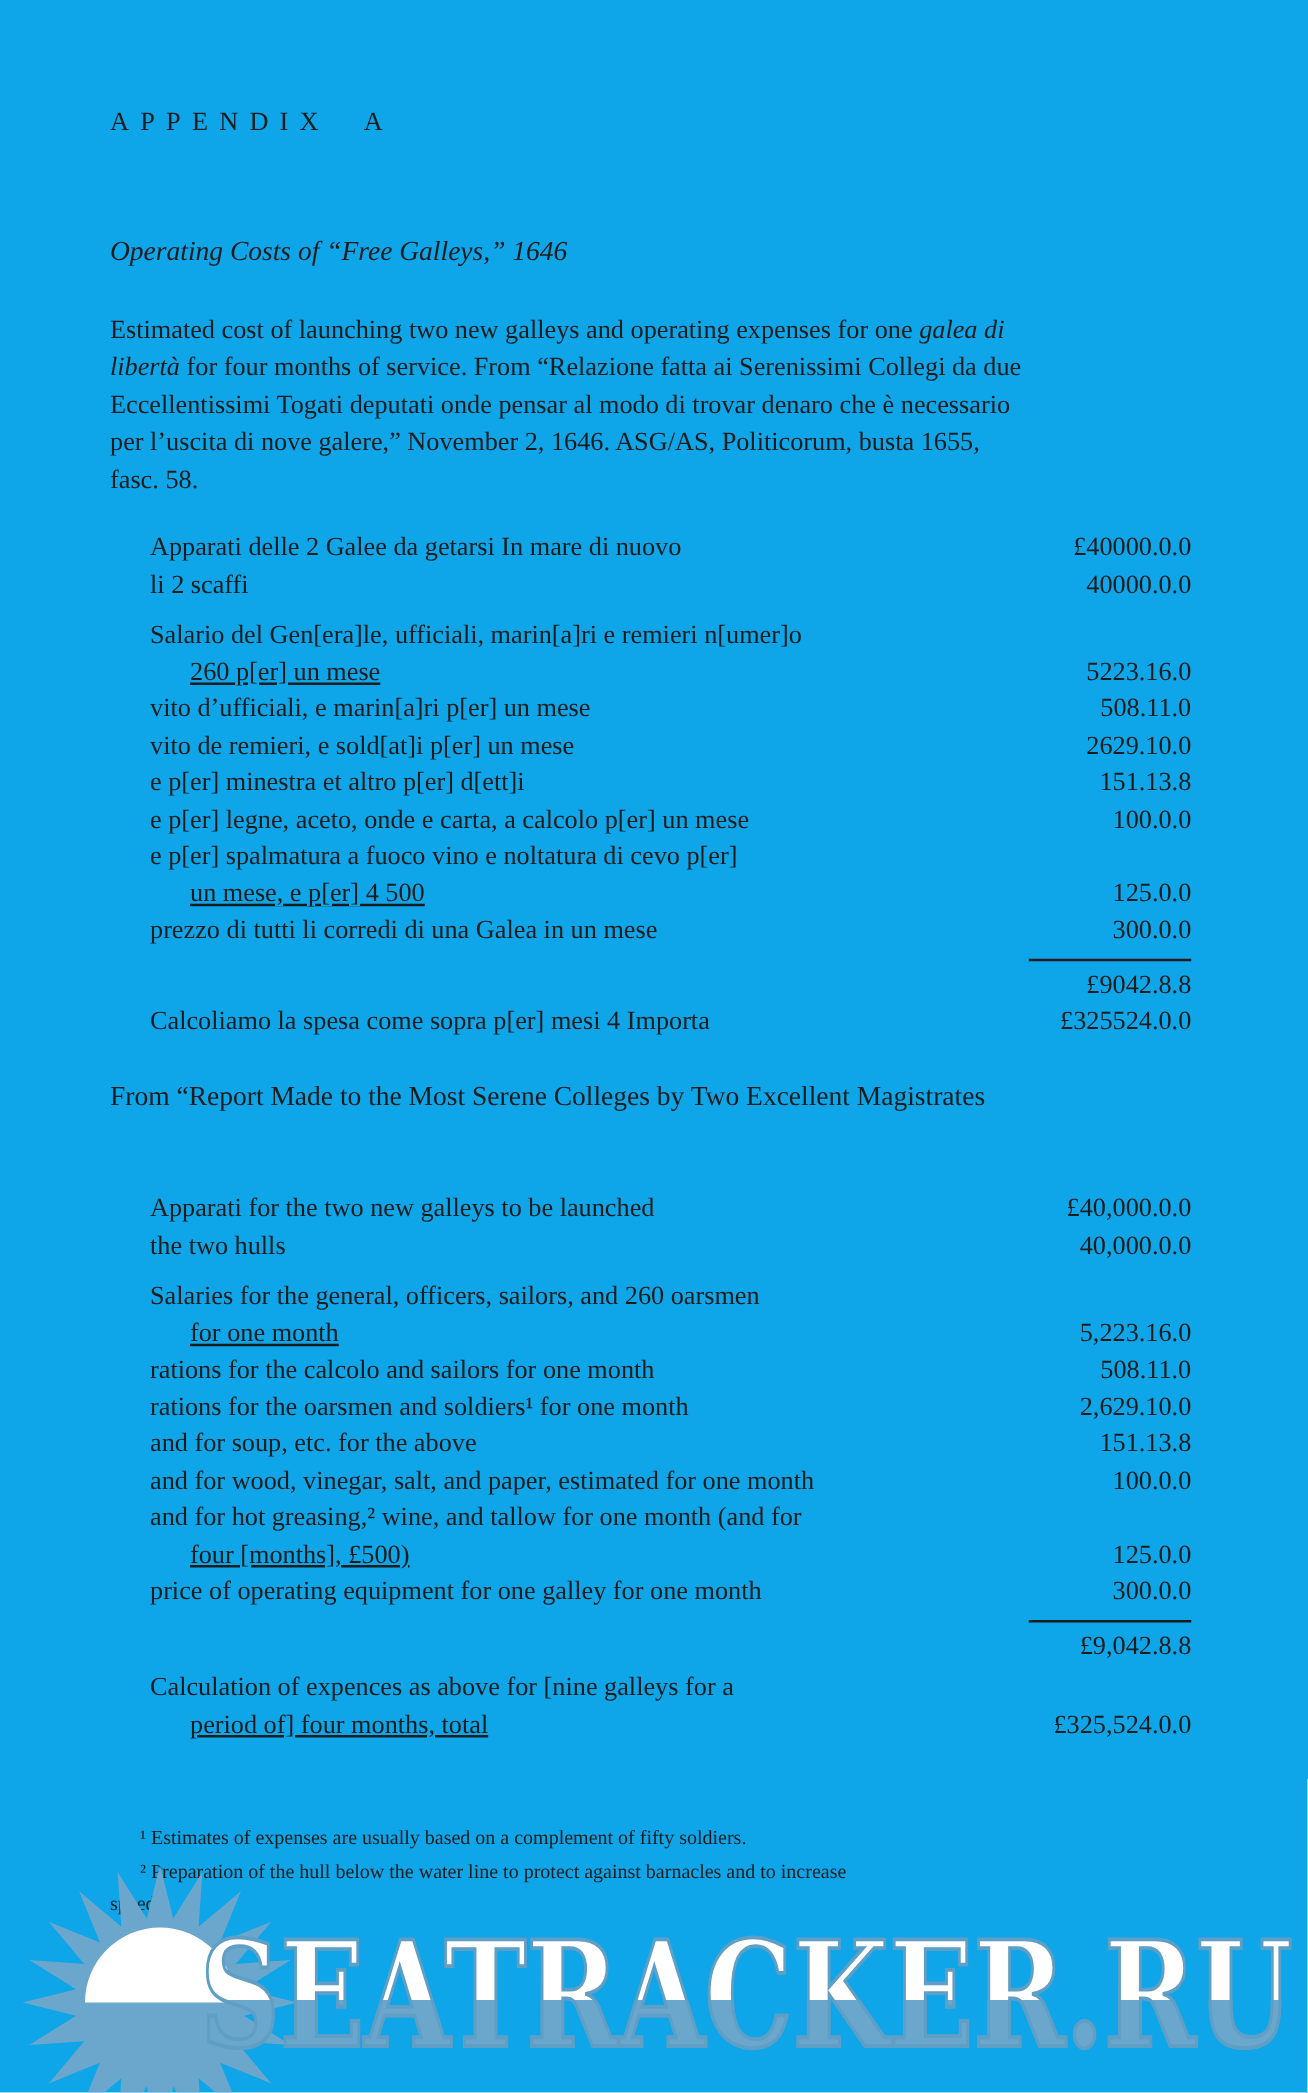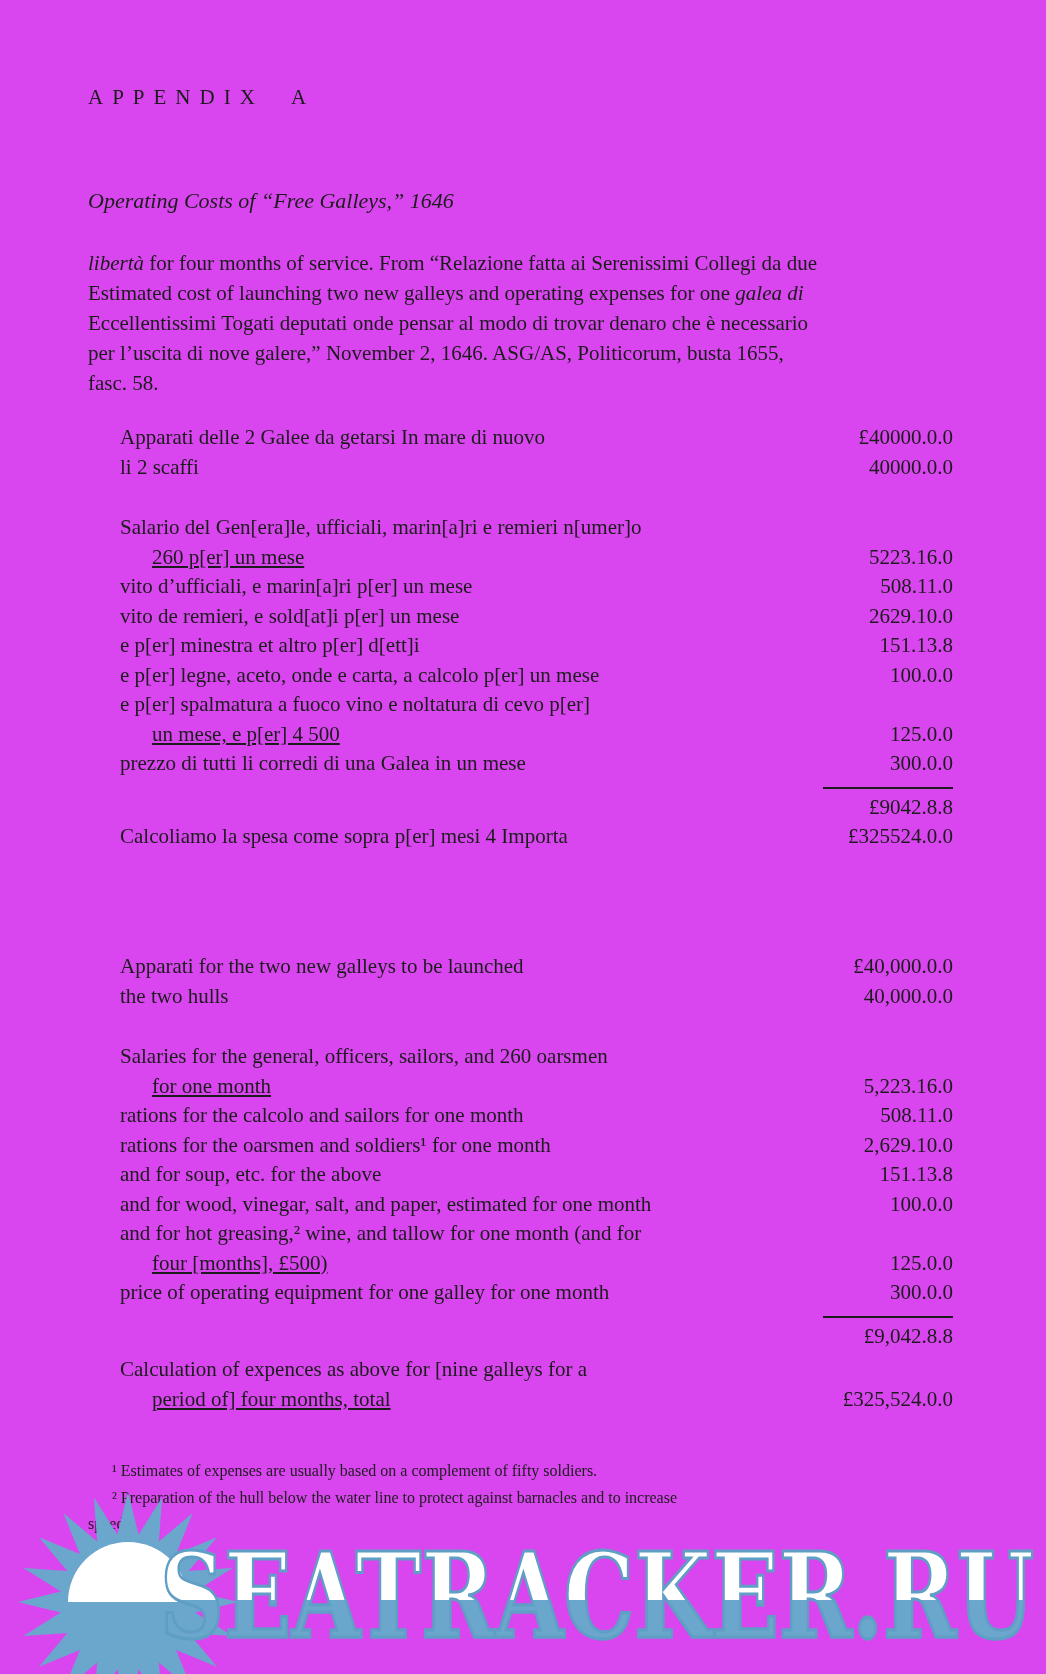--- a/index.html
+++ b/index.html
@@ -1,33 +1,33 @@
 <!DOCTYPE html>
 <html><head>
 <meta charset="utf-8">
 <style>
   html,body{margin:0;padding:0;background:#ffffff;}
   .page{
-    position:relative;width:1046px;height:1674px;overflow:hidden;background:#d946ef;
+    position:relative;width:1046px;height:1674px;overflow:hidden;background:#0ea5e9;
     font-family:"Liberation Serif", serif;color:#1c1c1c;
   }
   .abs{position:absolute;}
   .appendix-header{top:84px;left:88px;font-size:21px;letter-spacing:9px;word-spacing:14px;line-height:26px;}
   .doc-title{top:187px;left:88px;font-size:22px;font-style:italic;line-height:28px;}
   .intro{top:248px;left:88px;width:880px;font-size:21px;line-height:30px;white-space:nowrap;}
   .intro .it{font-style:italic;}
 
   .ctable{left:120px;width:833px;font-size:21px;}
   .table-it{top:423px;}
   .table-en{top:952px;}
   .trow{display:flex;justify-content:space-between;line-height:29.5px;white-space:nowrap;}
   .trow .cell-label{flex:1 1 auto;}
   .trow .cell-amount{flex:0 0 auto;text-align:right;}
   .indent .cell-label{padding-left:32px;text-decoration:underline;}
-  .gap{margin-top:31px;}
+  .gap{margin-top:11px;}
   .rule-row{margin-top:8px;}
   .rule{width:130px;margin-left:auto;border-top:2px solid #1c1c1c;}
   .total-row{margin-top:4px;}
 
   .heading-en{top:862px;left:88px;font-size:22px;line-height:29px;white-space:nowrap;}
 
   .footnotes{top:1458px;left:88px;width:880px;font-size:16px;line-height:26.5px;white-space:nowrap;}
   .fn-indent{padding-left:24px;}
 
   .sun-svg{left:8px;top:1486px;}
@@ -36,22 +36,22 @@
 </head>
 <body>
 
 <div class="page">
 
   <div class="abs appendix-header">APPENDIX A</div>
 
   <div class="abs doc-title">Operating Costs of “Free Galleys,” 1646</div>
 
   <div class="abs intro">
+    <div><span>Estimated cost of launching two new galleys and operating expenses for one </span><span class="it">galea di</span></div>
     <div><span class="it">libertà</span><span> for four months of service. From “Relazione fatta ai Serenissimi Collegi da due</span></div>
-    <div><span>Estimated cost of launching two new galleys and operating expenses for one </span><span class="it">galea di</span></div>
     <div>Eccellentissimi Togati deputati onde pensar al modo di trovar denaro che è necessario</div>
     <div>per l’uscita di nove galere,” November 2, 1646. ASG/AS, Politicorum, busta 1655,</div>
     <div>fasc. 58.</div>
   </div>
 
   <div class="abs ctable table-it">
     <div class="trow">
         <span class="cell-label">Apparati delle 2 Galee da getarsi In mare di nuovo</span>
         <span class="cell-amount">£40000.0.0</span>
       </div>
@@ -102,20 +102,21 @@
         <span class="cell-label"></span>
         <span class="cell-amount">£9042.8.8</span>
       </div>
     <div class="trow">
         <span class="cell-label">Calcoliamo la spesa come sopra p[er] mesi 4 Importa</span>
         <span class="cell-amount">£325524.0.0</span>
       </div>
   </div>
 
   <div class="abs heading-en">
+    <div>From “Report Made to the Most Serene Colleges by Two Excellent Magistrates</div>
   </div>
 
   <div class="abs ctable table-en">
     <div class="trow">
         <span class="cell-label">Apparati for the two new galleys to be launched</span>
         <span class="cell-amount">£40,000.0.0</span>
       </div>
     <div class="trow">
         <span class="cell-label">the two hulls</span>
         <span class="cell-amount">40,000.0.0</span>

